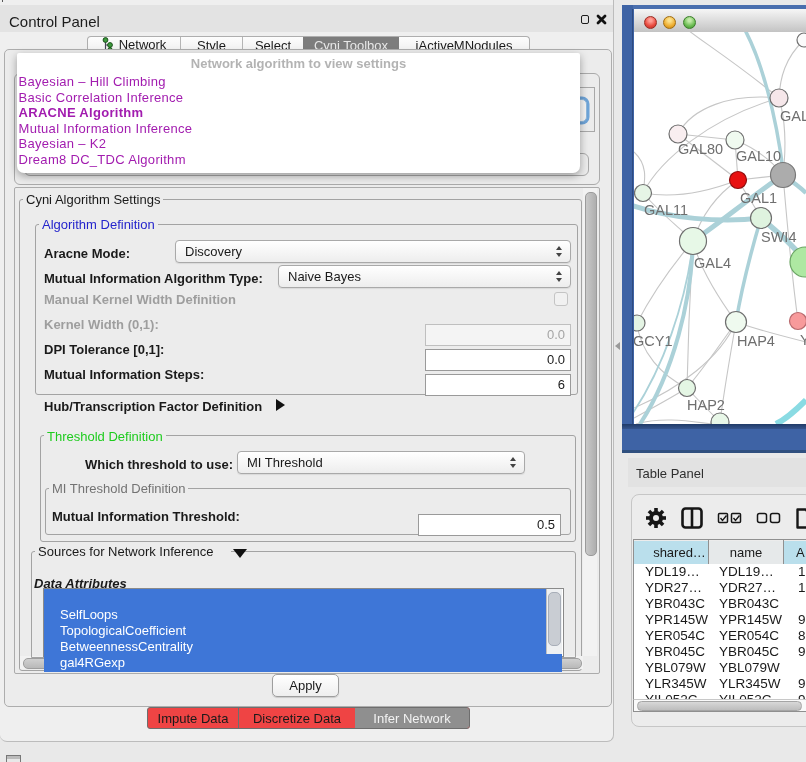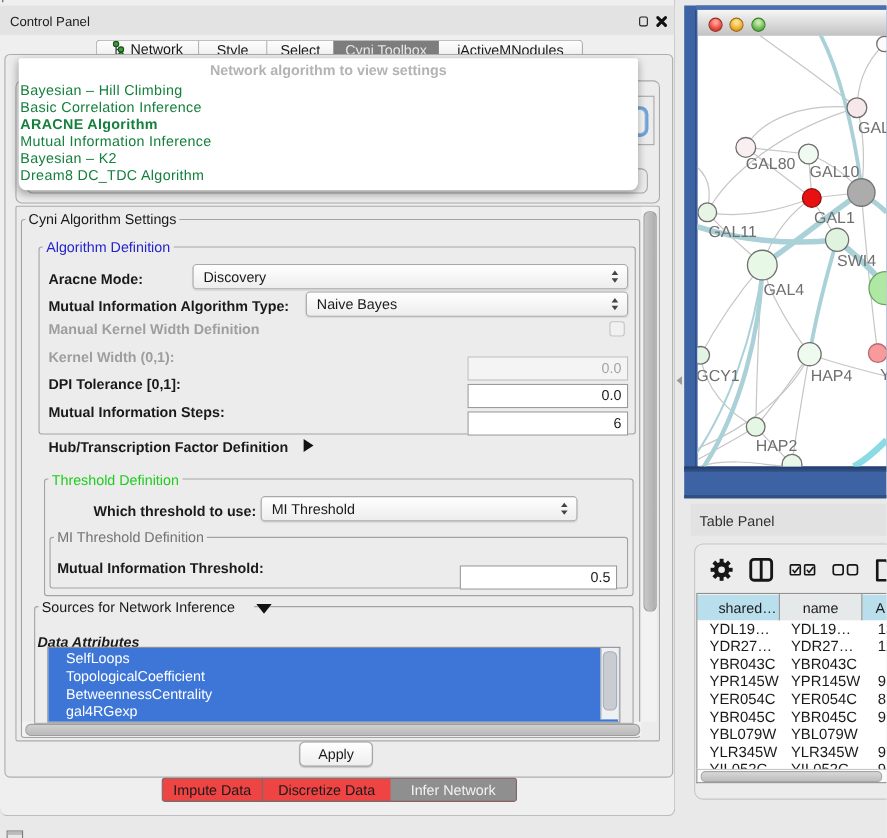--- a/index.html
+++ b/index.html
@@ -23,21 +23,21 @@
   .cdn{border-top:4.5px solid #444;}
   .lbl{position:absolute;font-weight:bold;white-space:nowrap;}
 </style>
 </head>
 <body>
 
 <div class="abs" id="cpwin" style="left:0;top:0;width:613px;height:741px;background:#efefef;
      border-right:1px solid #bcbcbc;border-bottom:1px solid #bcbcbc;
      border-radius:0 0 7px 7px;"></div>
 <div class="abs" style="left:0;top:5px;width:613px;height:27px;background:#e3e3e3;"></div>
-<div class="abs" style="left:9px;top:12.5px;font-size:12px;color:#1c1c1c;">Control Panel</div>
+<div class="abs" style="left:9px;top:12.5px;font-size:15px;color:#1c1c1c;">Control Panel</div>
 <div class="abs" style="left:2px;top:0;width:1px;height:2px;background:#555;"></div>
 
 <div class="abs" style="left:580.5px;top:15px;width:6.5px;height:6.5px;border:1.6px solid #1c1c1c;border-radius:2px;"></div>
 <svg class="abs" style="left:596px;top:14px;" width="11" height="11" viewBox="0 0 11 11">
   <path d="M2 2 L9 9 M9 2 L2 9" stroke="#111" stroke-width="2.8" stroke-linecap="round"></path>
 </svg>
 
 <div class="abs" id="tabrow" style="left:87px;top:36px;height:17px;display:flex;
      border:1px solid #aeaeae;border-bottom:none;border-radius:4px 4px 0 0;overflow:hidden;
      background:linear-gradient(#fdfdfd,#ededed);">
@@ -132,21 +132,21 @@
 <div class="fld" style="left:418px;top:503px;width:136px;height:20px;">0.5</div>
 
 <div class="fs" style="left:31px;top:551px;width:543px;height:105px;border-radius:3px 3px 0 0;"></div>
 <div class="leg" style="left:35px;top:545px;">Sources for Network Inference&nbsp;&nbsp;&nbsp;&nbsp;</div>
 <div class="abs" style="left:233px;top:549px;width:0;height:0;border-left:7px solid transparent;
      border-right:7px solid transparent;border-top:9px solid #111;"></div>
 <div class="lbl" style="left:34px;top:576px;font-style:italic;">Data Attributes</div>
 
 <div class="abs" style="left:43px;top:588px;width:519px;height:67px;border:1px solid #8a8a8a;background:#fff;"></div>
 <div class="abs" style="left:44px;top:589px;width:502px;height:65px;background:#3e76d7;color:#fff;
-     line-height:16px;padding-left:16px;padding-top:2px;">SelfLoops<br>TopologicalCoefficient<br>BetweennessCentrality<br>gal4RGexp</div>
+     line-height:16px;padding-left:16px;padding-top:18px;">SelfLoops<br>TopologicalCoefficient<br>BetweennessCentrality<br>gal4RGexp</div>
 <div class="abs" style="left:546px;top:589px;width:15px;height:65px;background:#eef0f2;border-left:1px solid #c0c0c0;"></div>
 <div class="abs" style="left:548px;top:592px;width:11px;height:52px;border-radius:5px;
      background:#c9cdd3;border:1px solid #a8aeb8;"></div>
 
 <div class="abs" style="left:272px;top:674px;width:65px;height:21px;border:1px solid #9e9e9e;
      border-radius:5px;background:linear-gradient(#ffffff,#eeeeee);text-align:center;
      line-height:21px;box-shadow:0 1px 1px rgba(0,0,0,0.15);">Apply</div>
 
 <div class="abs" style="left:147px;top:707px;height:20px;display:flex;border:1px solid #6e6e6e;
      border-radius:3px;overflow:hidden;background:#ef4444;">
@@ -154,21 +154,21 @@
   <div style="width:116px;display:flex;align-items:center;justify-content:center;">Discretize Data</div>
   <div style="width:114px;display:flex;align-items:center;justify-content:center;background:#8f8f8f;color:#f2f2f2;">Infer Network</div>
 </div>
 
 <div class="abs" style="left:6px;top:755px;width:13px;height:10px;border:1px solid #777;background:#e8e8e8;"></div>
 <div class="abs" style="left:7px;top:756px;width:13px;height:3px;background:#bbb;"></div>
 
 <div class="abs" style="left:17px;top:53px;width:563px;height:120px;background:#fff;
      border-radius:2px 2px 7px 7px;box-shadow:0 3px 8px rgba(0,0,0,0.35);"></div>
 <div class="abs b" style="left:17px;top:56px;width:563px;text-align:center;color:#b3b3b3;">Network algorithm to view settings</div>
-<div class="abs" style="left:18.5px;top:74px;line-height:15.5px;letter-spacing:0.3px;color:#15803d;">
+<div class="abs" style="left:18.5px;top:74px;line-height:15.5px;letter-spacing:0.3px;color:#a21caf;">
 Bayesian – Hill Climbing<br>
 Basic Correlation Inference<br>
 <span class="b">ARACNE Algorithm</span><br>
 Mutual Information Inference<br>
 Bayesian – K2<br>
 Dream8 DC_TDC Algorithm
 </div>
 
 <div class="abs" style="left:615px;top:342px;width:0;height:0;border-top:4px solid transparent;
      border-bottom:4px solid transparent;border-right:5px solid #9a9a9a;"></div>

